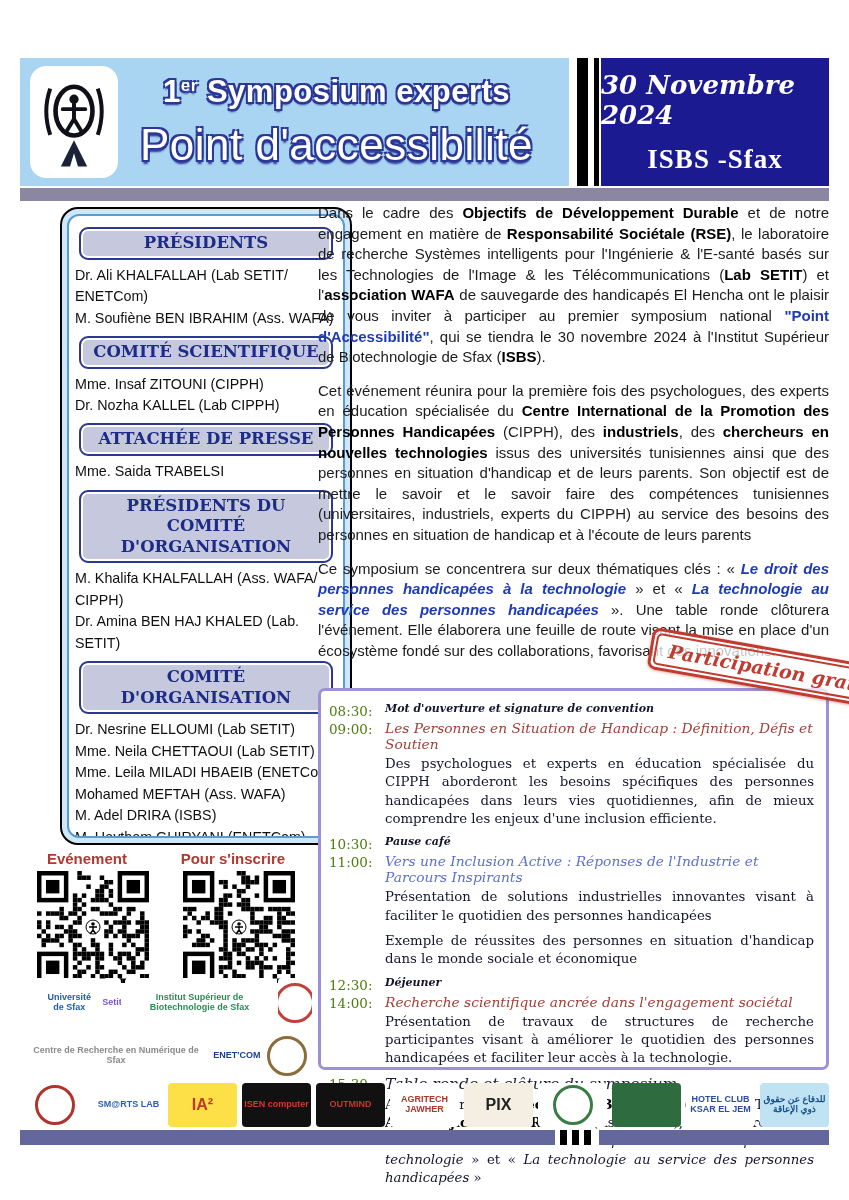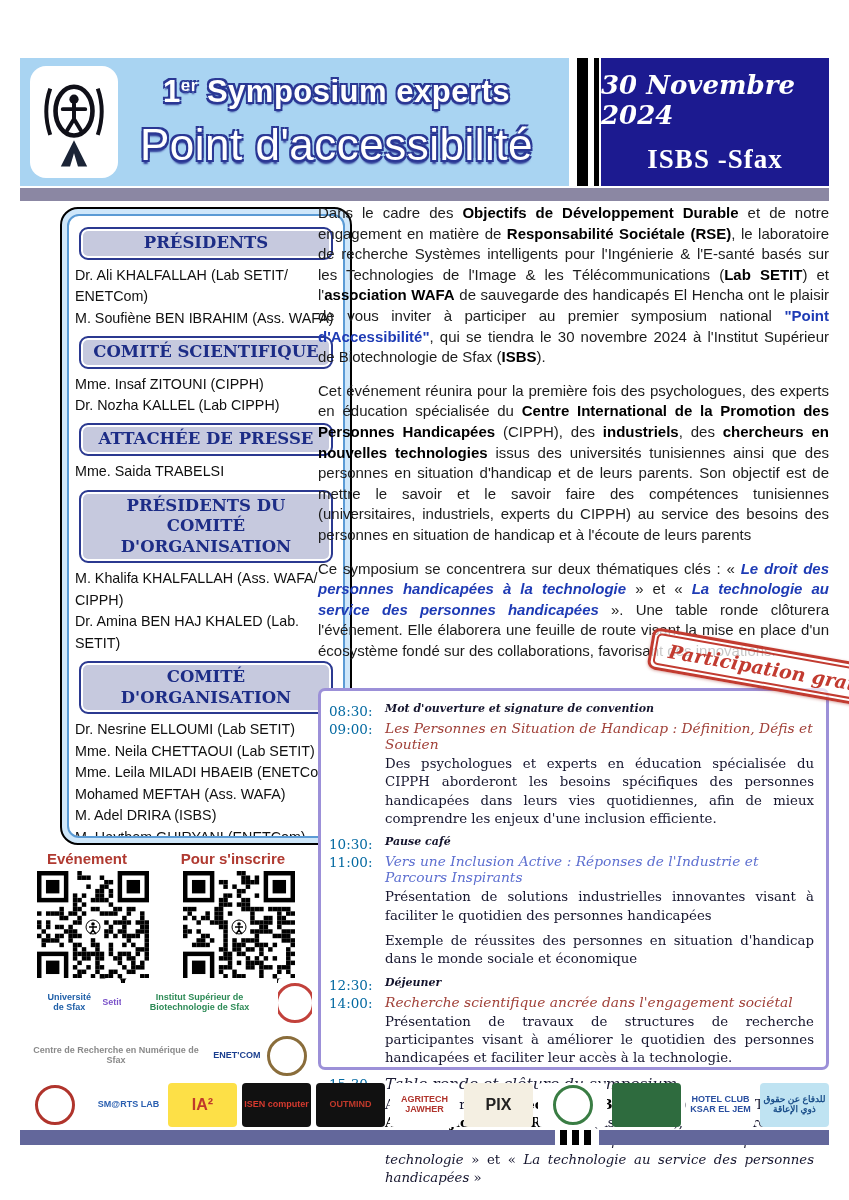--- a/index.html
+++ b/index.html
@@ -65,21 +65,21 @@
   .seg-b{font-weight:bold;color:#000;}
   .seg-bb{font-weight:bold;color:#1e3bb5;}
   .seg-bbi{font-weight:bold;font-style:italic;color:#1e3bb5;}
   .seg-i{font-style:italic;}
 
   
   .program{position:absolute;left:318px;top:688px;width:511px;height:382px;background:#fff;
            border:3px solid #9c90d8;border-radius:7px;box-sizing:border-box;
            padding:10px 12px 8px 8px;font-family:"DejaVu Serif",serif;}
   .program-list{display:grid;grid-template-columns:52px 1fr;column-gap:4px;}
-  .time{font-size:13.5px;color:#0369a1;padding-top:2px;text-align:left;}
+  .time{font-size:13.5px;color:#4d7c0f;padding-top:2px;text-align:left;}
   .ptitle{padding-top:1px;margin-bottom:2px;}
   .ptitle.opening{font-weight:bold;font-style:italic;color:#15152e;font-size:11px;}
   .ptitle.red{font-style:italic;color:#a04038;font-size:13.8px;}
   .ptitle.blue{font-style:italic;color:#5d6fd0;font-size:13.8px;}
   .ptitle.plain{font-style:italic;color:#1c1c34;font-size:15.5px;}
   .detail{grid-column:2;font-size:13.3px;color:#15152e;text-align:justify;
           line-height:1.38;margin:1px 0 6px;}
 
   
   .stamp{position:absolute;left:648px;top:650px;transform:rotate(10deg);z-index:5;

